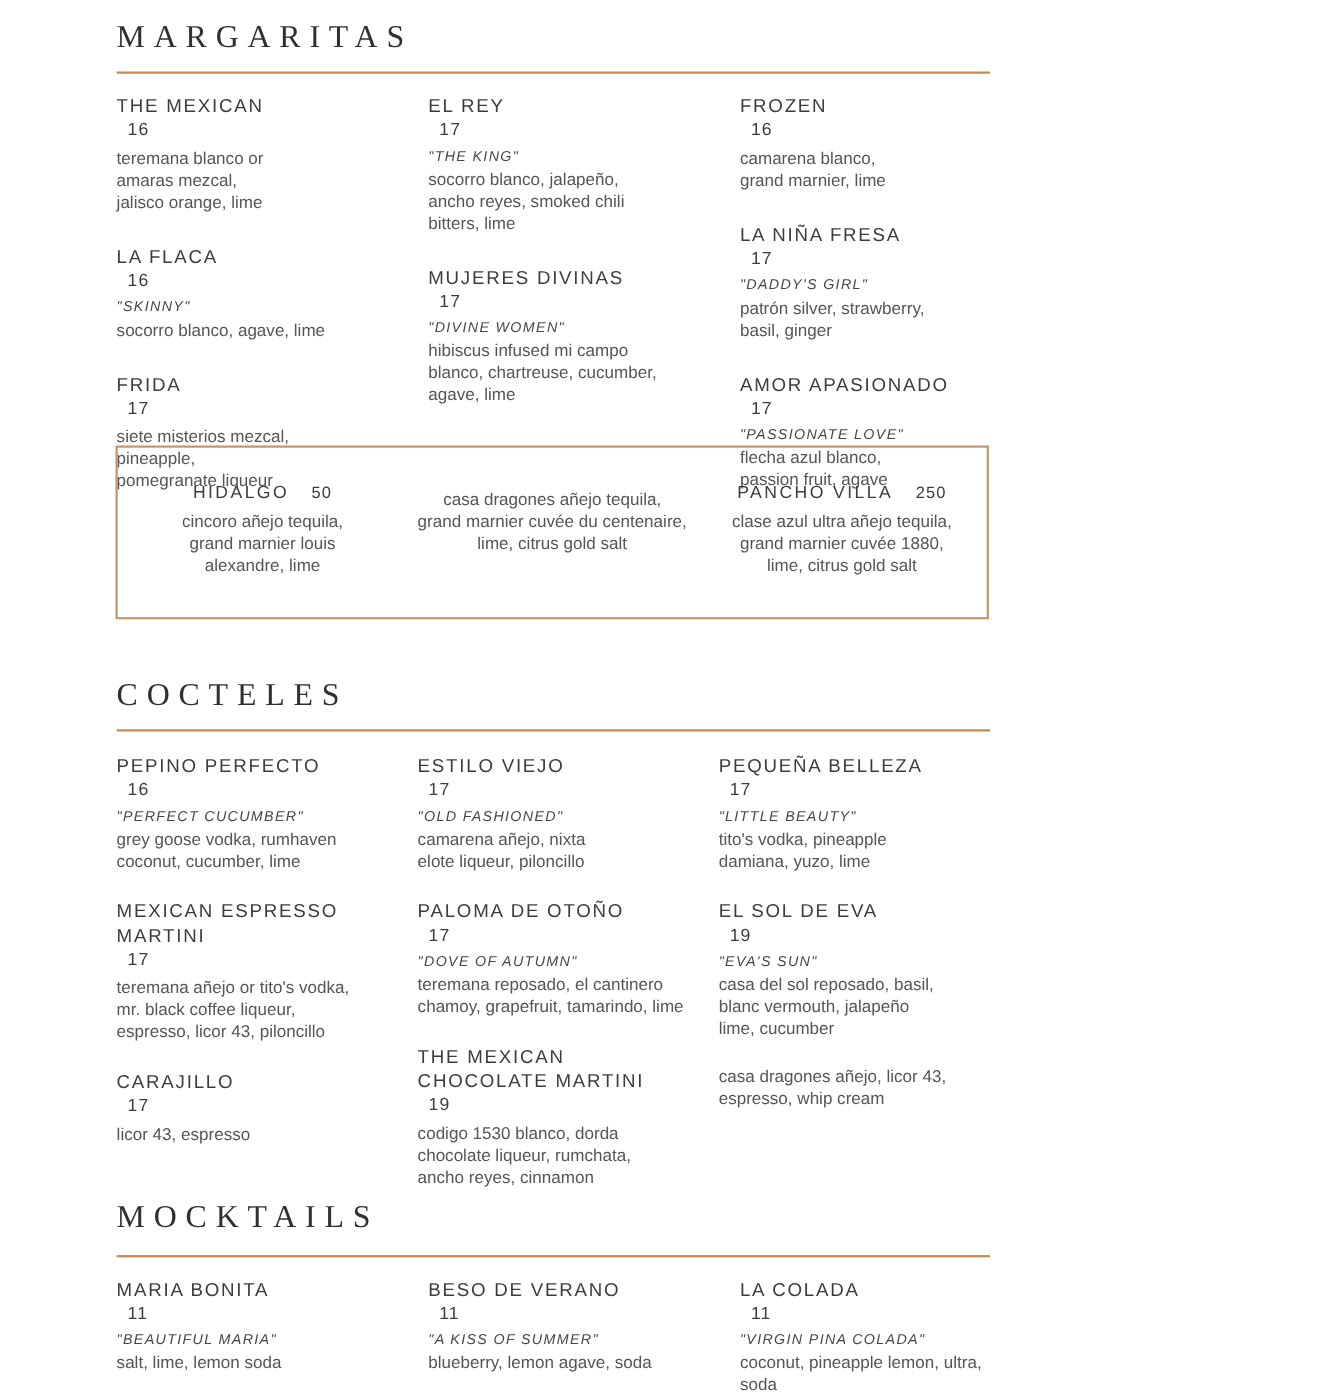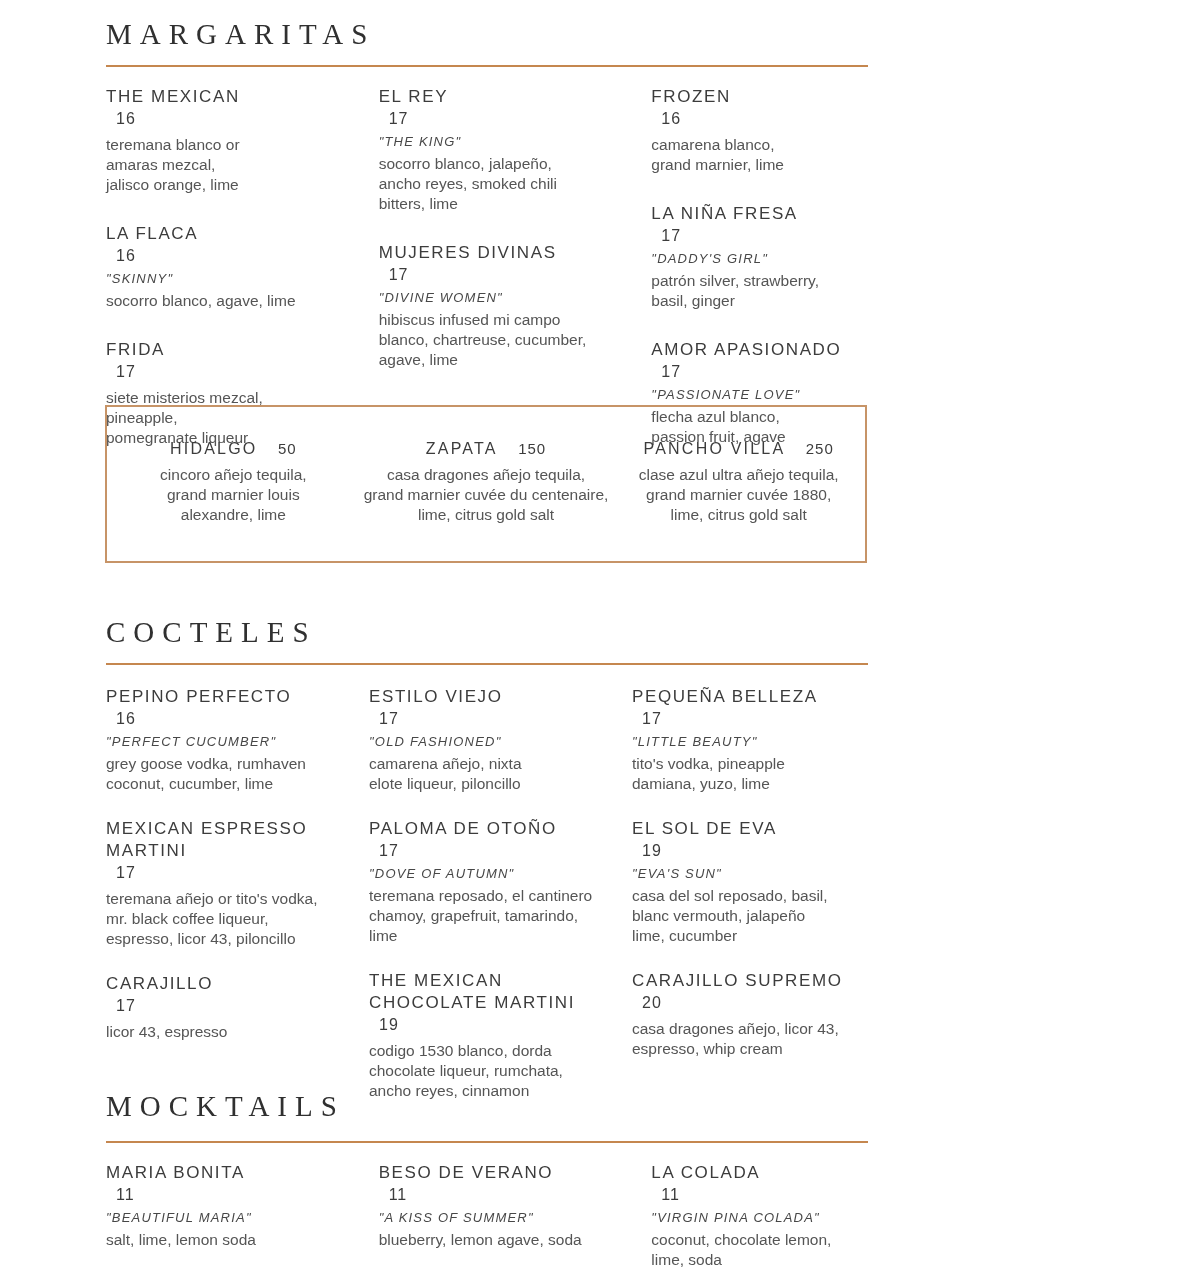--- a/index.html
+++ b/index.html
@@ -4,20 +4,21 @@
 <style>
   html, body { margin: 0; padding: 0; }
   body { background: #ffffff; }
   .page {
     position: relative;
     width: 972px;
     height: 1271px;
     background: #ffffff;
     font-family: "Liberation Sans", sans-serif;
     overflow: hidden;
+    padding-left: 32px;
   }
   .menu-section {
     position: absolute;
     left: 106px;
     right: 104px;
   }
   #sec-margaritas { top: 20px; }
   #sec-cocteles   { top: 618px; }
   #sec-mocktails  { top: 1092px; }
 
@@ -216,24 +217,20 @@
       <div class="premium-item">
     <div class="p-head">
       <div class="p-name">HIDALGO</div>
       <div class="p-price">50</div>
     </div>
     <div class="p-desc">cincoro añejo tequila,
 grand marnier louis
 alexandre, lime</div>
   </div>
       <div class="premium-item">
-    <div class="p-head">
-      <div class="p-name">ZAPATA</div>
-      <div class="p-price">150</div>
-    </div>
     <div class="p-desc">casa dragones añejo tequila,
 grand marnier cuvée du centenaire,
 lime, citrus gold salt</div>
   </div>
       <div class="premium-item">
     <div class="p-head">
       <div class="p-name">PANCHO VILLA</div>
       <div class="p-price">250</div>
     </div>
     <div class="p-desc">clase azul ultra añejo tequila,
@@ -321,24 +318,20 @@
     <div class="item-head">
       <div class="item-name">EL SOL DE EVA</div>
       <div class="item-price">19</div>
     </div>
     <div class="item-sub">"EVA'S SUN"</div>
     <div class="item-desc">casa del sol reposado, basil,
 blanc vermouth, jalapeño
 lime, cucumber</div>
   </div>
           <div class="item">
-    <div class="item-head">
-      <div class="item-name">CARAJILLO SUPREMO</div>
-      <div class="item-price">20</div>
-    </div>
 
     <div class="item-desc">casa dragones añejo, licor 43,
 espresso, whip cream</div>
   </div>
         </div>
       </div>
   </section>
 
   <section class="menu-section" id="sec-mocktails">
     <h2 class="section-title">MOCKTAILS</h2>
@@ -364,19 +357,19 @@
     <div class="item-desc">blueberry, lemon agave, soda</div>
   </div>
         </div>
         <div class="col">
           <div class="item">
     <div class="item-head">
       <div class="item-name">LA COLADA</div>
       <div class="item-price">11</div>
     </div>
     <div class="item-sub">"VIRGIN PINA COLADA"</div>
-    <div class="item-desc">coconut, chocolate lemon, lime, soda</div>
+    <div class="item-desc">coconut, pineapple lemon, ultra, soda</div>
   </div>
         </div>
       </div>
   </section>
 
 </div>
 
 </body></html>

